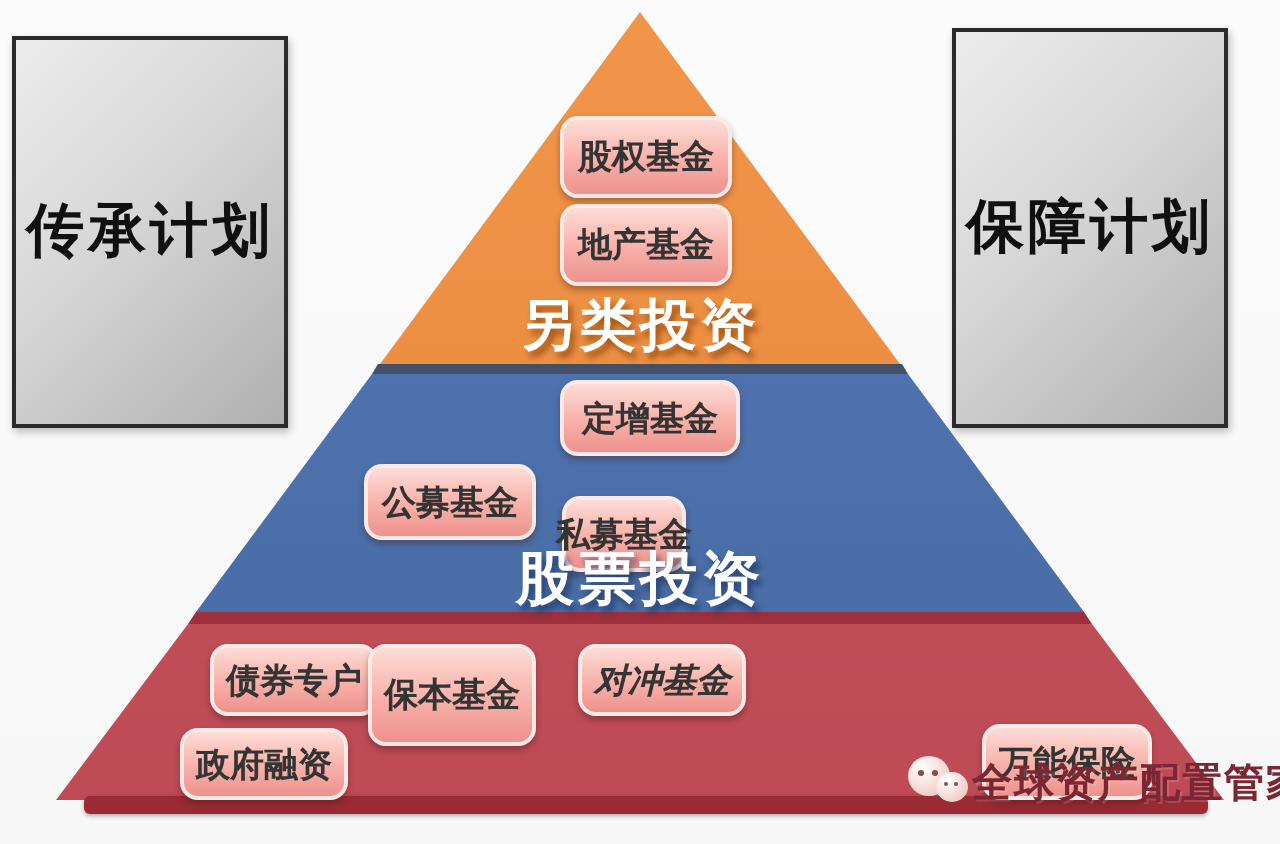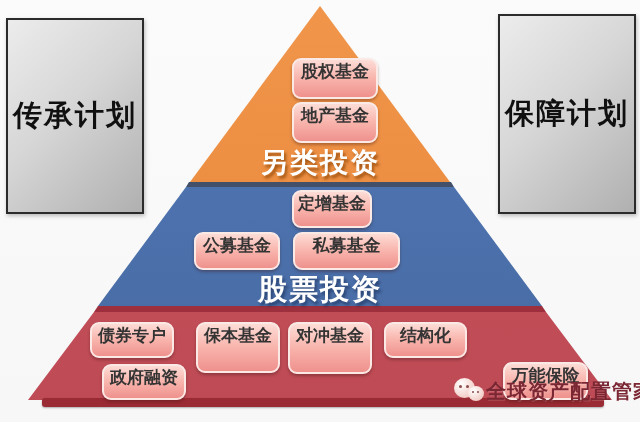--- a/index.html
+++ b/index.html
@@ -13,21 +13,21 @@
     position:absolute;
     background:linear-gradient(135deg,#ececec 0%,#d6d6d6 45%,#b0b0b0 100%);
     border:2px solid #2b2b2b;
     display:flex;align-items:center;justify-content:center;
     box-shadow:1px 2px 4px rgba(0,0,0,.25);
   }
   .panel span{
     font-size:29px;font-weight:bold;color:#101010;letter-spacing:2px;white-space:nowrap;
   }
   .panel.left{left:6px;top:18px;width:134px;height:192px;font-family:Liberation Serif, serif;}
-  .panel.right{left:498px;top:14px;width:134px;height:196px;}
+  .panel.right{left:476px;top:14px;width:134px;height:196px;}
   
   .pyramid{position:absolute;left:28px;top:6px;width:584px;height:412px;}
   .tier,.sep,.base-strip{position:absolute;left:0;top:0;width:584px;height:412px;}
   .tier-alt{
     background:linear-gradient(180deg,#f0954a 0%,#e8873a 100%);
     clip-path:polygon(292px 0px,422px 176px,162px 176px);
     filter:drop-shadow(0 1px 1px rgba(0,0,0,.3));
   }
   .sep1{
     background:#43506a;
@@ -47,23 +47,22 @@
   }
   .base-strip{
     top:392px;left:14px;width:562px;height:9px;background:#9a2a33;border-radius:3px;
     box-shadow:0 1px 2px rgba(0,0,0,.3);
   }
   
   .pbox{
     position:absolute;box-sizing:border-box;
     background:linear-gradient(180deg,#fddcd6 0%,#f8b4ac 50%,#ef918d 100%);
     border:2px solid #fbe9e6;border-radius:9px;
-    display:flex;justify-content:center;
+    display:flex;align-items:center;justify-content:center;
     box-shadow:0 2px 3px rgba(60,20,20,.35);
-    margin-left:12px;
   }
   .pbox span{font-size:17px;font-weight:bold;color:#343434;white-space:nowrap;}
   
   .tlabel{
     position:absolute;text-align:center;color:#ffffff;font-weight:900;white-space:nowrap;
   }
   .tlabel.alt{left:230px;top:144px;width:180px;font-size:28px;letter-spacing:2px;
     text-shadow:2px 3px 3px rgba(150,75,10,.85);}
   .tlabel.equity{left:230px;top:270px;width:180px;font-size:29px;letter-spacing:2px;
     text-shadow:2px 3px 3px rgba(20,40,80,.6);}
@@ -104,42 +103,39 @@
   </div>
 
   <div class="pbox" style="left:280px;top:58px;width:86px;height:41px;">
     <span>股权基金</span>
   </div>
   <div class="pbox" style="left:280px;top:102px;width:86px;height:41px;">
     <span>地产基金</span>
   </div>
   <div class="tlabel alt">另类投资</div>
 
-  <div class="pbox" style="left:280px;top:190px;width:80px;height:38px;">
+  <div class="pbox" style="left:280px;top:190px;width:90px;height:38px;">
     <span>定增基金</span>
   </div>
   <div class="pbox" style="left:182px;top:232px;width:86px;height:38px;">
     <span>公募基金</span>
   </div>
-  <div class="pbox" style="left:281px;top:232px;width:107px;height:38px;">
+  <div class="pbox" style="left:281px;top:248px;width:62px;height:38px;">
     <span>私募基金</span>
   </div>
   <div class="tlabel equity">股票投资</div>
 
-  <div class="pbox" style="left:78px;top:322px;width:84px;height:36px;">
+  <div class="pbox" style="left:105px;top:322px;width:84px;height:36px;">
     <span>债券专户</span>
   </div>
   <div class="pbox" style="left:184px;top:322px;width:84px;height:51px;">
     <span>保本基金</span>
   </div>
-  <div class="pbox" style="left:276px;top:322px;width:84px;height:52px;">
+  <div class="pbox" style="left:289px;top:322px;width:84px;height:36px;font-style:italic;">
     <span>对冲基金</span>
-  </div>
-  <div class="pbox" style="left:372px;top:322px;width:83px;height:36px;">
-    <span>结构化</span>
   </div>
 
   <div class="pbox" style="left:90px;top:364px;width:84px;height:36px;">
     <span>政府融资</span>
   </div>
   <div class="pbox" style="left:491px;top:362px;width:85px;height:38px;">
     <span>万能保险</span>
   </div>
 
   <div class="watermark">

